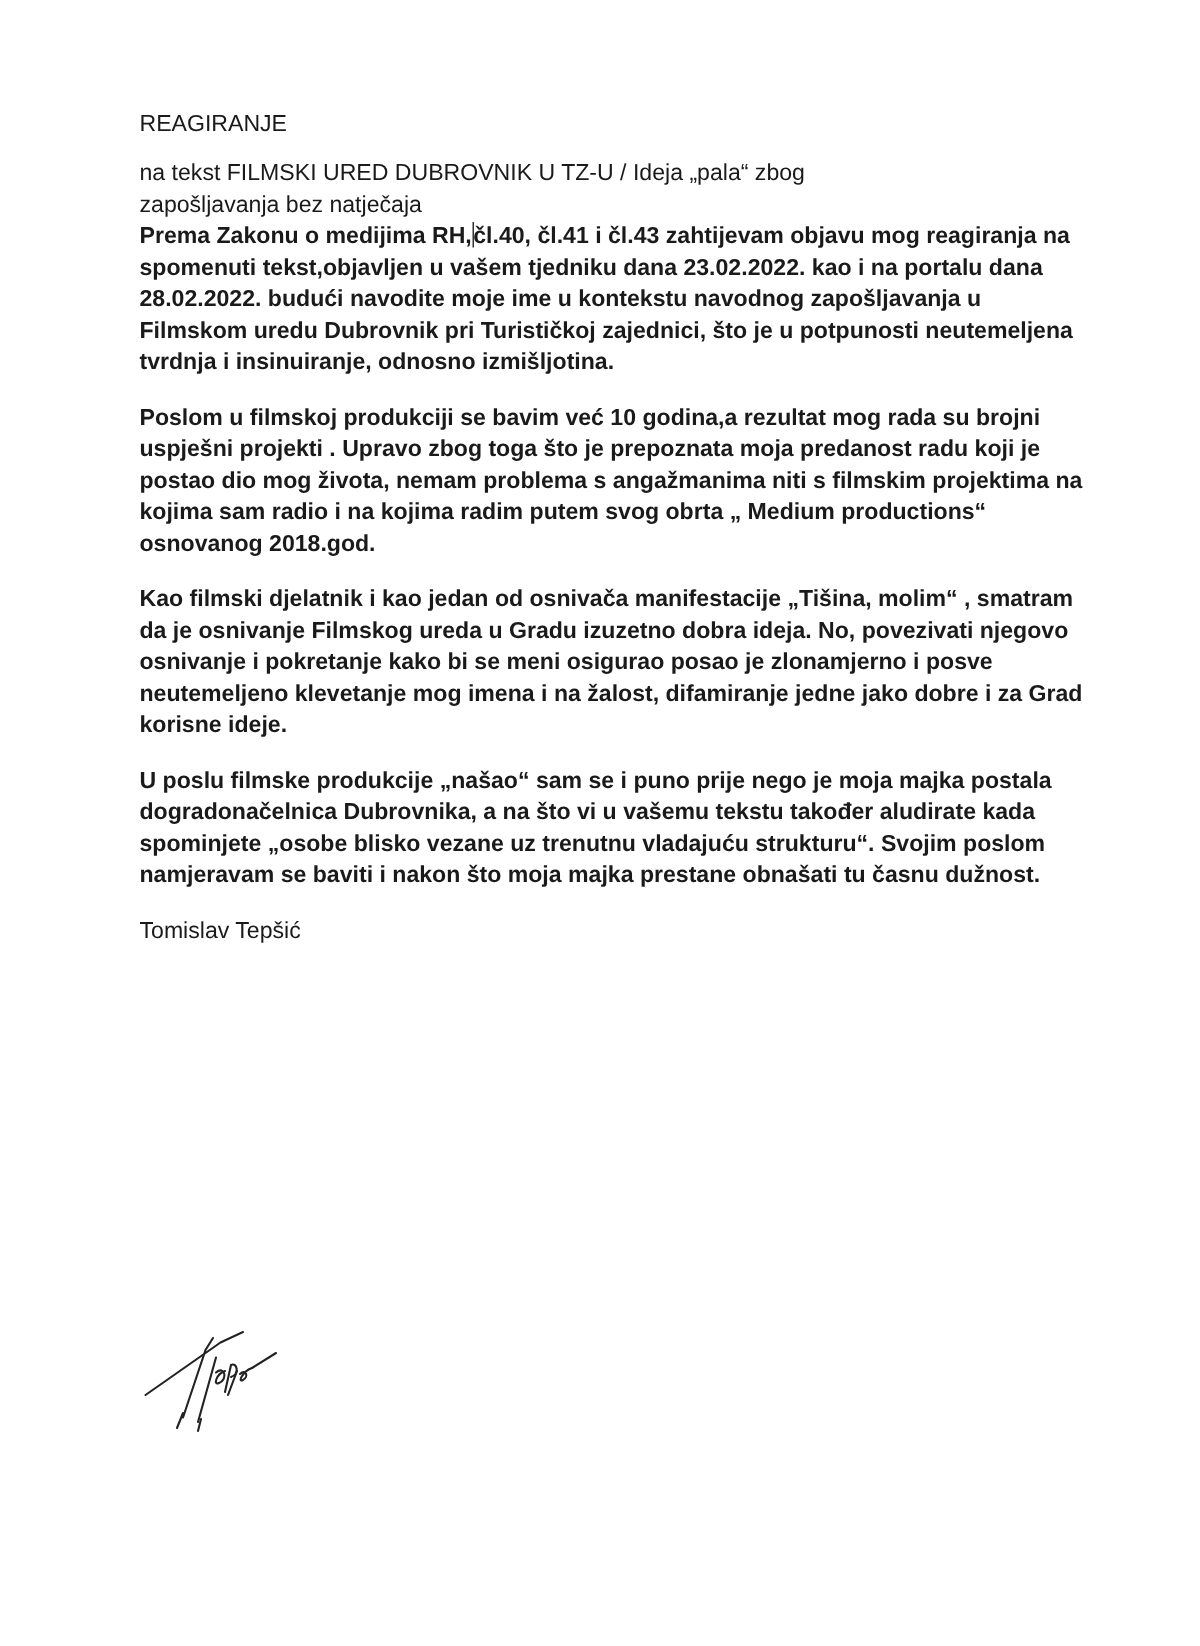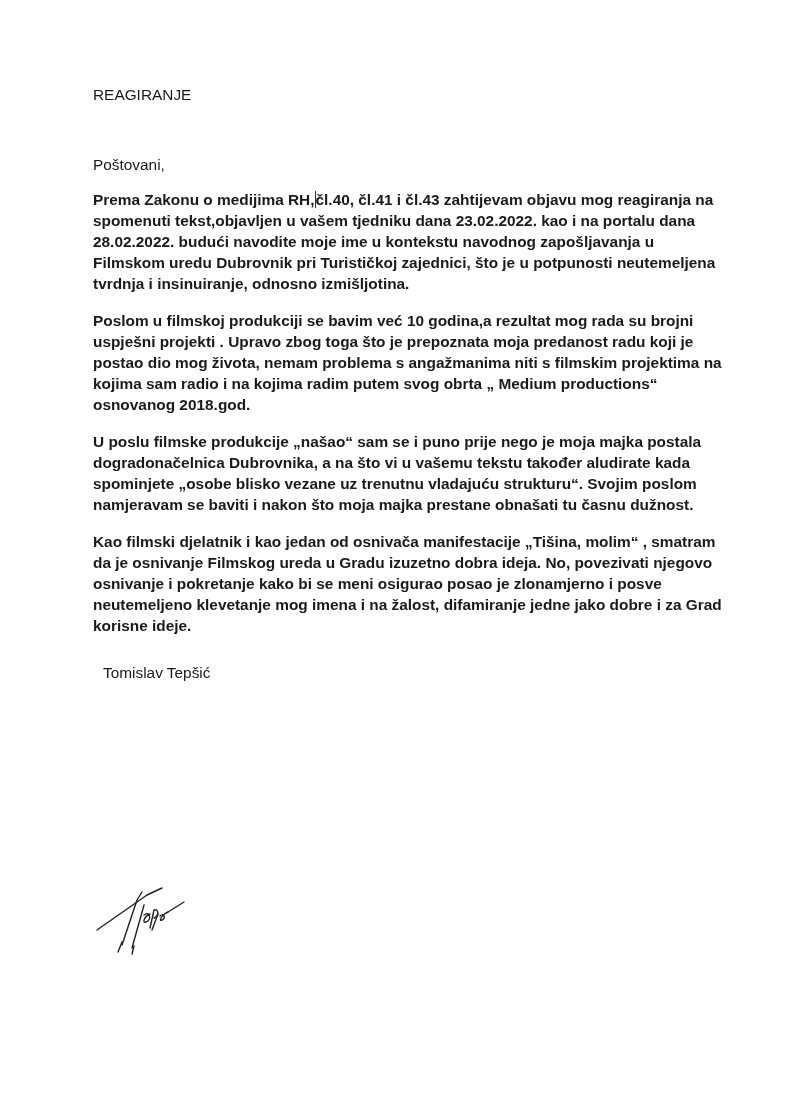--- a/index.html
+++ b/index.html
@@ -11,21 +11,21 @@
     width: 800px;
     height: 1097px;
     position: relative;
     overflow: hidden;
     font-family: "Liberation Sans", sans-serif;
     color: #1a1a1a;
   }
   .page {
     position: absolute;
     left: 93px;
-    top: 84px;
+    top: 72px;
     width: 630px;
     font-size: 15.4px;
     line-height: 21px;
   }
   .title {
     margin: 0 0 12px 0;
     font-weight: normal;
     font-size: 15.4px;
   }
   .subtitle {
@@ -36,21 +36,21 @@
     margin: 49px 0 14px 0;
   }
   .para {
     margin: 0 0 16px 0;
     font-weight: bold;
   }
   .closing {
     margin: 0 0 12px 4px;
   }
   .name {
-    margin: 10px;
+    margin: 0;
     position: relative;
     display: inline-block;
   }
   .signature {
     position: absolute;
     left: 92px;
     top: 880px;
     width: 130px;
     height: 100px;
   }
@@ -60,27 +60,27 @@
     height: 17px;
     background: #333;
     vertical-align: -3px;
   }
 </style>
 </head>
 <body>
 
 <div class="page">
   <p class="title">REAGIRANJE</p>
-  <p class="greeting">Poštovani,</p>
+  <p class="subtitle">na tekst FILMSKI URED DUBROVNIK U TZ-U / Ideja „pala“ zbog zapošljavanja bez natječaja</p>
 
   <p class="para"><span>Prema Zakonu o medijima RH,</span><span class="cursor-mark"></span><span>čl.40, čl.41 i čl.43 zahtijevam objavu mog reagiranja na spomenuti tekst,objavljen u vašem tjedniku dana 23.02.2022. kao i na portalu dana 28.02.2022. budući navodite  moje ime u kontekstu navodnog zapošljavanja u Filmskom uredu Dubrovnik pri Turističkoj zajednici, što je u potpunosti neutemeljena tvrdnja i insinuiranje, odnosno izmišljotina.</span></p>
 
   <p class="para">Poslom u filmskoj produkciji se bavim već 10 godina,a rezultat mog rada su brojni uspješni  projekti . Upravo zbog toga što je prepoznata moja predanost radu koji je postao dio mog života, nemam problema s angažmanima niti s filmskim projektima na kojima sam radio i na kojima radim putem svog obrta „ Medium productions“ osnovanog 2018.god.</p>
+  <p class="para">Kao filmski djelatnik i kao jedan od osnivača manifestacije „Tišina, molim“ , smatram da je osnivanje  Filmskog ureda u Gradu izuzetno dobra ideja. No, povezivati njegovo osnivanje i pokretanje kako bi se meni osigurao posao je zlonamjerno i posve neutemeljeno klevetanje mog imena i na žalost, difamiranje jedne jako dobre i za Grad korisne ideje.</p>
   <p class="para">U poslu filmske produkcije „našao“ sam se  i puno prije nego je moja majka postala dogradonačelnica Dubrovnika, a na što vi u vašemu tekstu također aludirate kada spominjete „osobe blisko vezane uz trenutnu vladajuću strukturu“. Svojim poslom namjeravam se baviti i nakon što moja majka prestane obnašati tu časnu dužnost.</p>
-  <p class="para">Kao filmski djelatnik i kao jedan od osnivača manifestacije „Tišina, molim“ , smatram da je osnivanje  Filmskog ureda u Gradu izuzetno dobra ideja. No, povezivati njegovo osnivanje i pokretanje kako bi se meni osigurao posao je zlonamjerno i posve neutemeljeno klevetanje mog imena i na žalost, difamiranje jedne jako dobre i za Grad korisne ideje.</p>
 
   <p class="name">Tomislav Tepšić</p>
 </div>
 
 <svg class="signature" viewBox="0 0 130 100">
   <g fill="none" stroke="#222" stroke-width="1.4" stroke-linecap="round" stroke-linejoin="round">
     <path d="M5 50 L55 15 L70 8"></path>
     <path d="M30 65 L45 20 L50 12"></path>
     <path d="M40 68 L52 25"></path>
     <path d="M52 35 C58 30, 60 40, 54 42 C50 44, 52 36, 58 34"></path>

